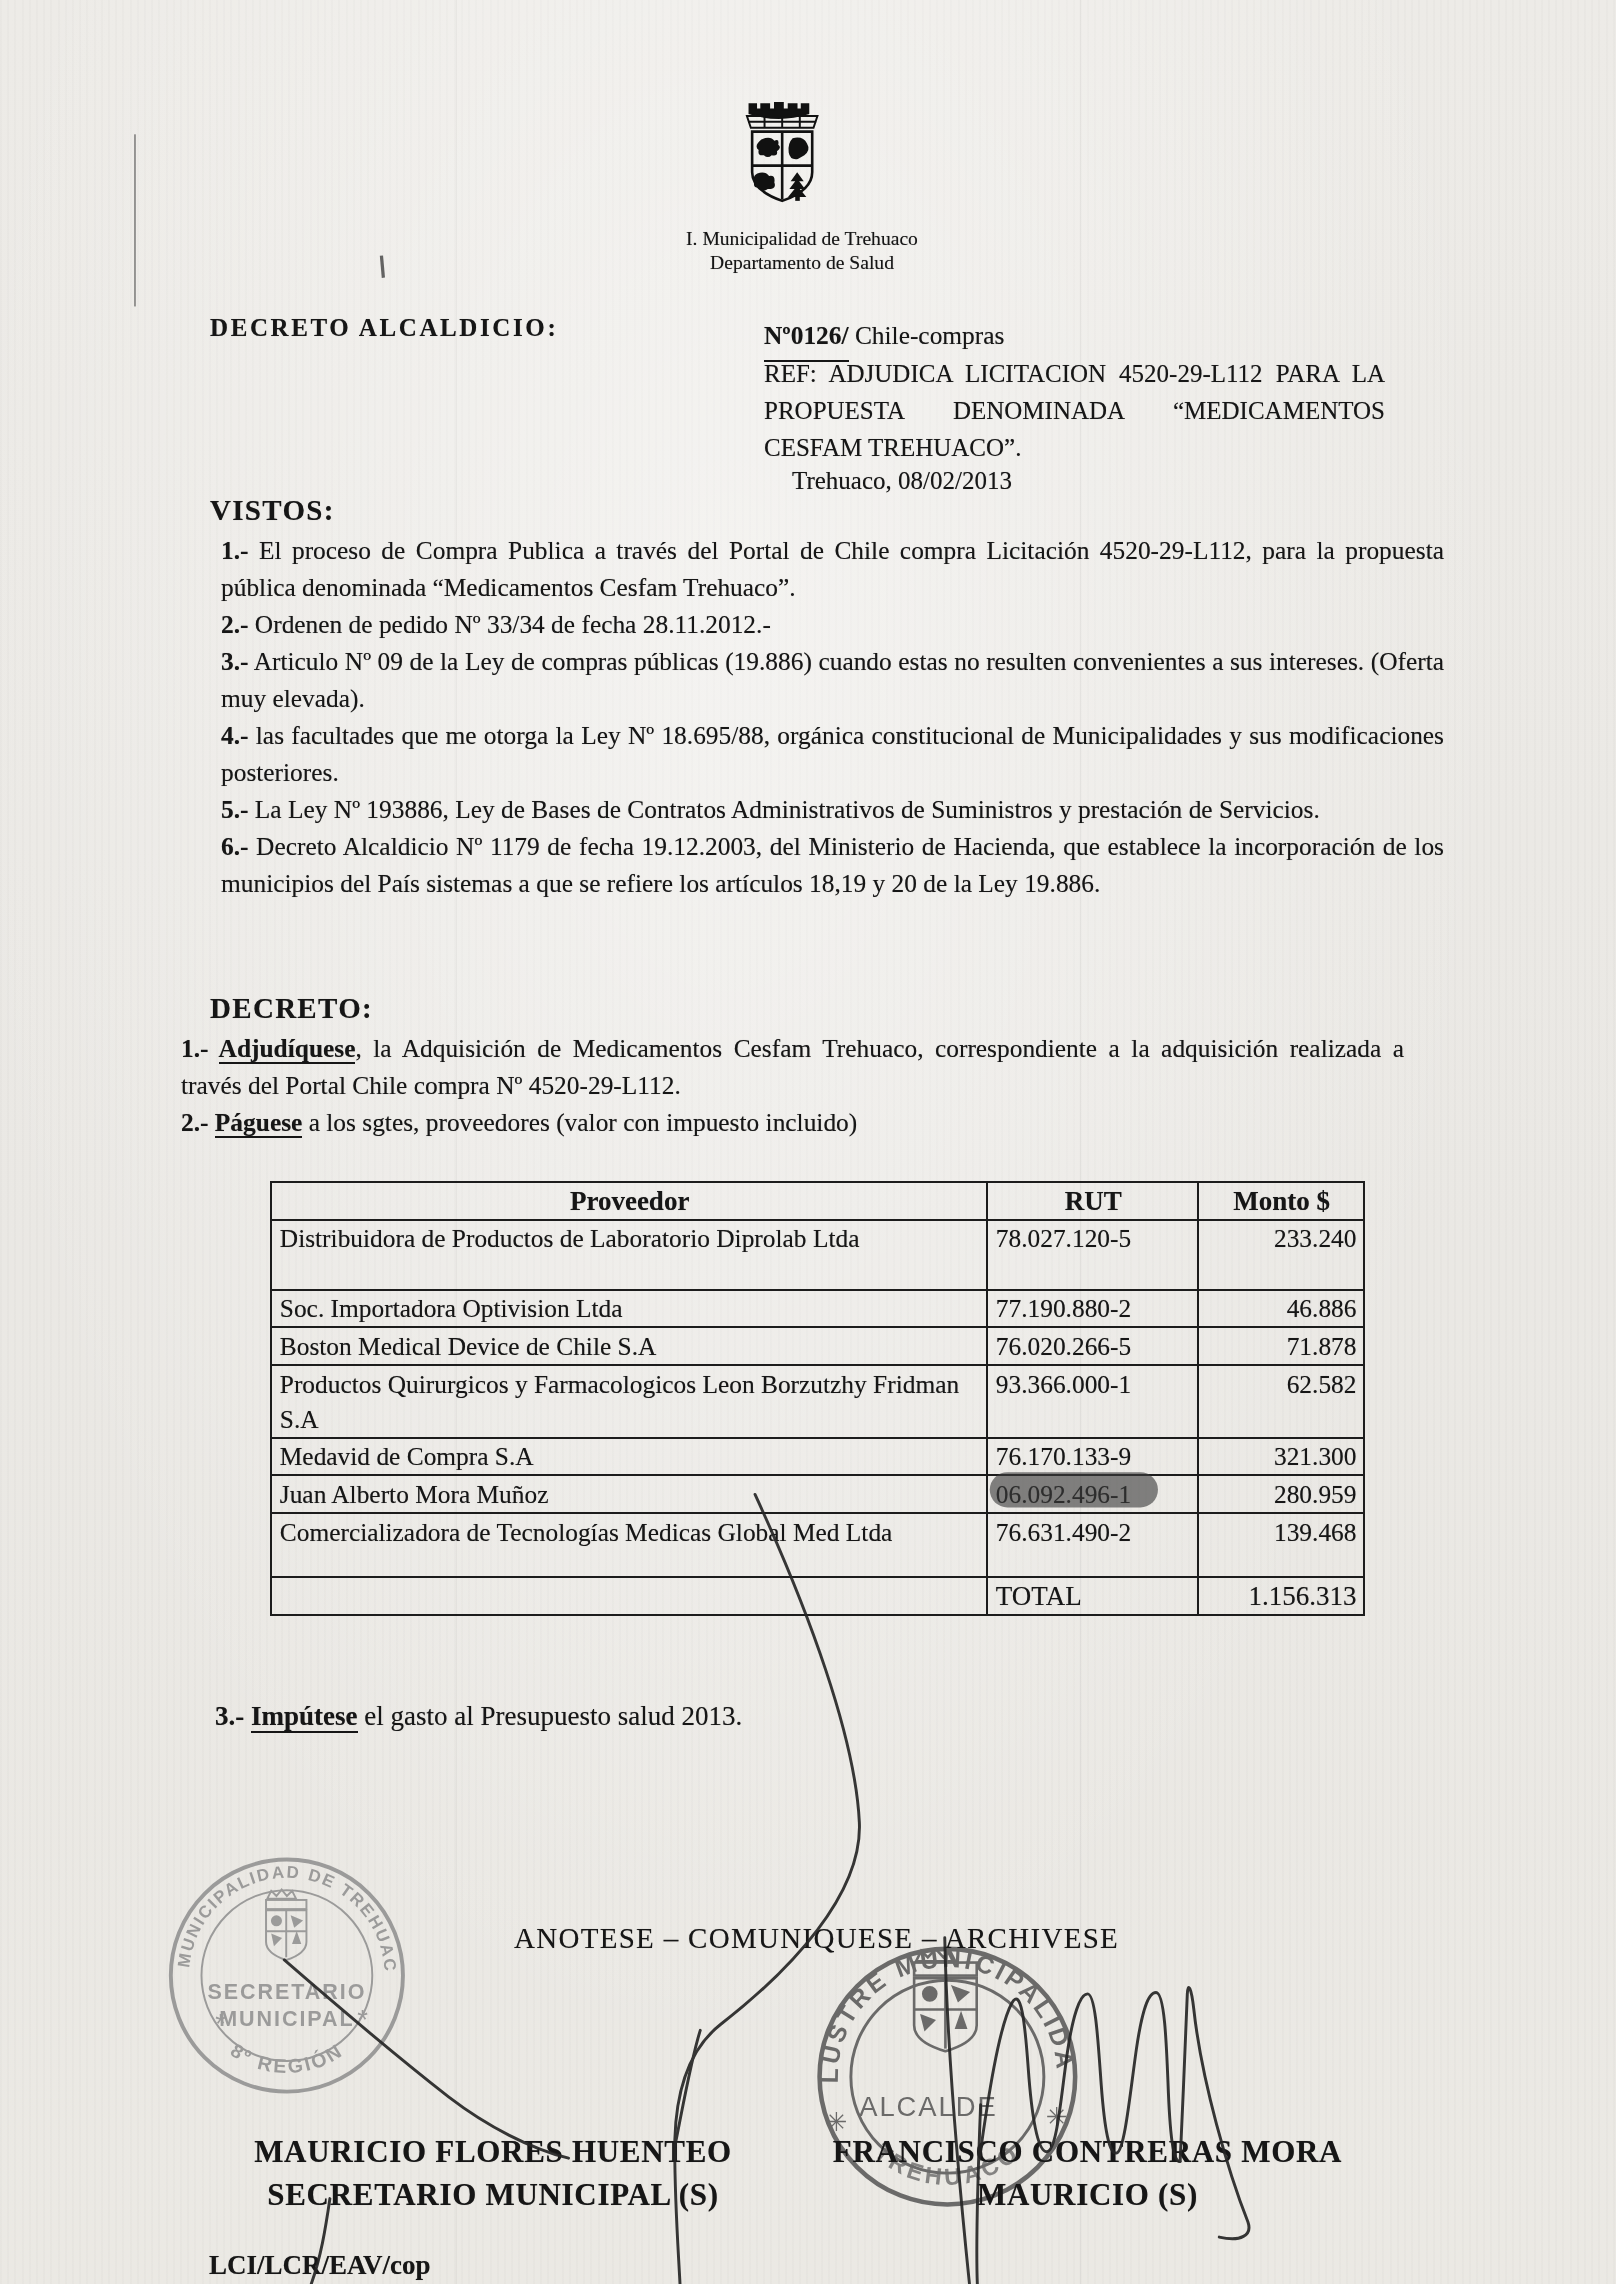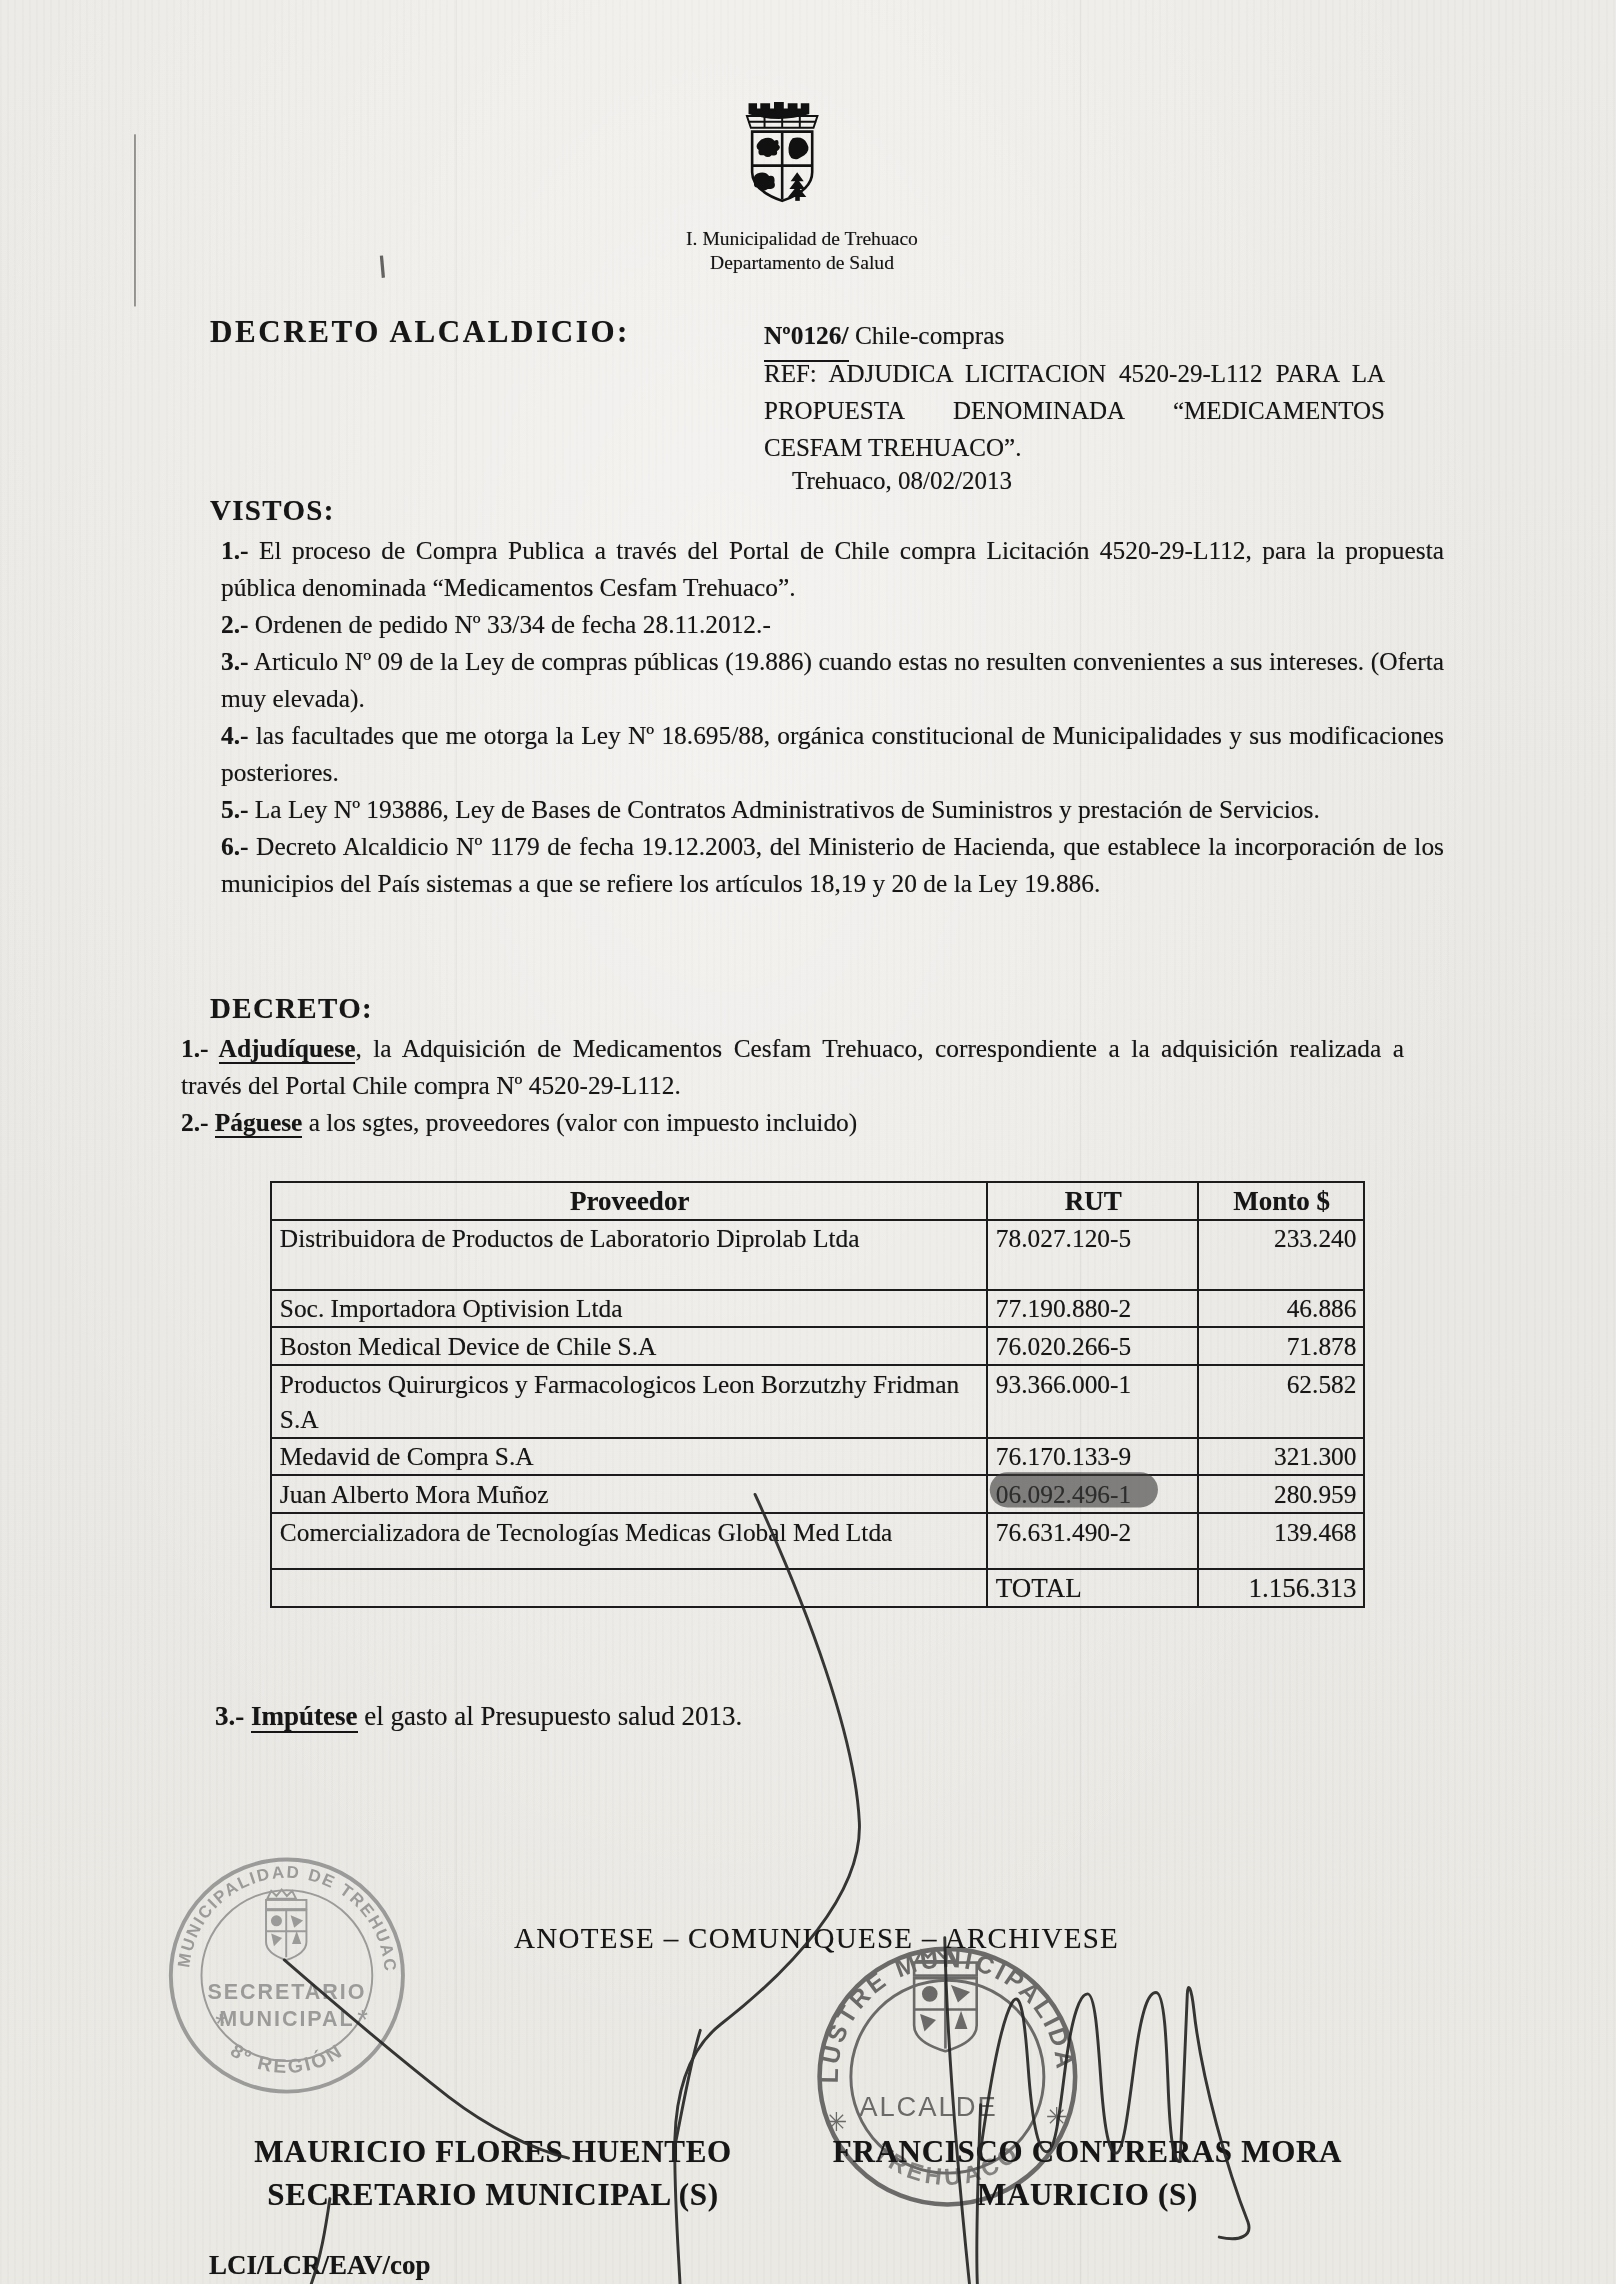--- a/index.html
+++ b/index.html
@@ -7,21 +7,21 @@
     position:relative;width:1617px;height:2284px;overflow:hidden;
     font-family:"Liberation Serif","DejaVu Serif",serif;color:#161616;
     background:
       radial-gradient(ellipse at 45% 28%, rgba(255,255,255,.45), rgba(255,255,255,0) 62%),
       repeating-linear-gradient(90deg, rgba(0,0,0,.015) 0 2px, rgba(0,0,0,0) 2px 7.2px),
       linear-gradient(180deg,#edebe7 0%,#eae8e4 55%,#ebe9e4 100%);
   }
   .abs{position:absolute;}
   .scan{text-shadow:0 0 0.7px rgba(25,25,25,.45);}
   .org{left:587px;top:227px;width:430px;text-align:center;font-size:19.6px;line-height:24px;}
-  .doc-label{left:210px;top:314px;font-size:31px;font-weight:bold;letter-spacing:2.6px;}
+  .doc-label{left:210px;top:314px;font-size:25px;font-weight:bold;letter-spacing:2.6px;}
   .doc-num{left:764px;top:321px;font-size:25.4px;}
   .doc-num b{border-bottom:2.6px solid #161616;padding-bottom:11px;margin-top:16px;}
   .ref{left:764px;top:355px;width:621px;font-size:25px;line-height:37px;}
   .jline{text-align:justify;text-align-last:justify;font-family:Liberation Serif, serif;}
   .date{left:792px;top:467px;font-size:25px;}
   .h-section{font-size:29px;font-weight:bold;letter-spacing:1.3px;}
   .vistos-h{left:210px;top:494px;}
   .body-block{left:181px;top:532px;width:1223px;font-size:25.4px;line-height:37px;text-align:justify;margin-left:40px;}
   .body-block p{margin:0;}
   .decreto-h{left:210px;top:992px;}
@@ -207,21 +207,21 @@
       <tr style="height:36px">
         <td>Medavid de Compra S.A</td>
         <td>76.170.133-9</td>
         <td class="monto">321.300</td>
       </tr>
       <tr style="height:33px">
         <td>Juan Alberto Mora Muñoz</td>
         <td>06.092.496-1</td>
         <td class="monto">280.959</td>
       </tr>
-      <tr style="height:56px">
+      <tr style="height:64px">
         <td>Comercializadora de Tecnologías Medicas Global Med Ltda</td>
         <td>76.631.490-2</td>
         <td class="monto">139.468</td>
       </tr>
       <tr style="height:34px">
         <td></td>
         <td class="boldc" style="font-size:27px">TOTAL</td>
         <td class="monto boldc" style="font-size:27px">1.156.313</td>
       </tr>
     </tbody>

